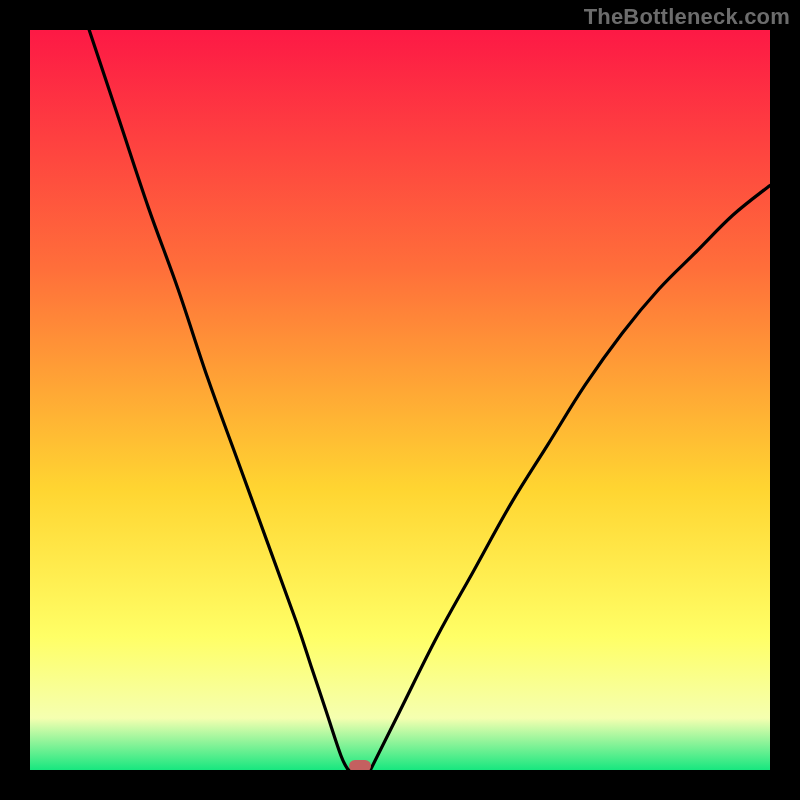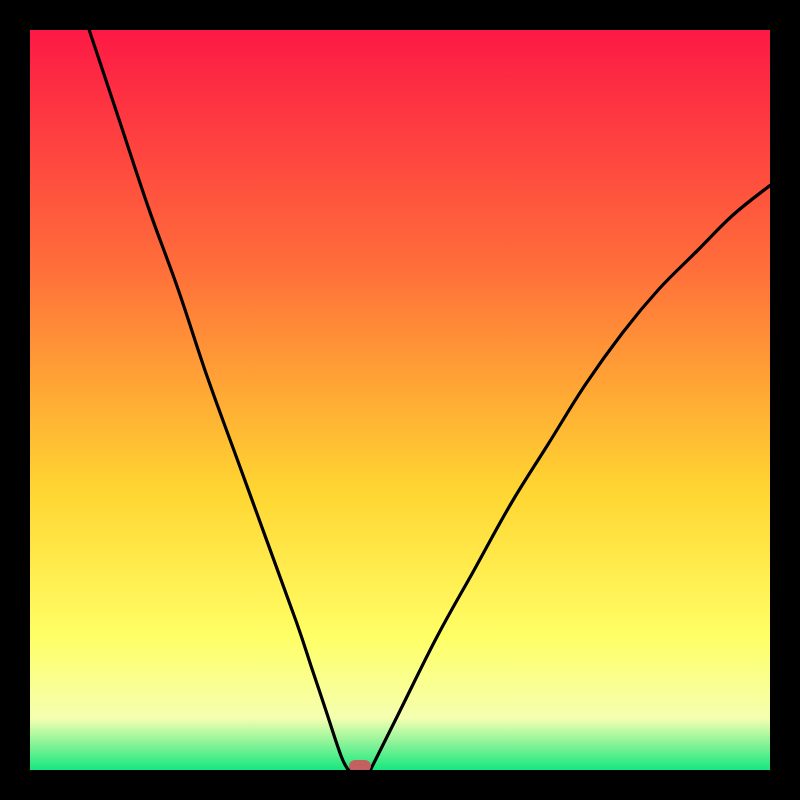--- a/index.html
+++ b/index.html
@@ -69,13 +69,14 @@
       </defs>
       <rect x="0" y="0" width="740" height="740" fill="url(#heat)"></rect>
       <path id="curve-left" fill="none" stroke="#000000" stroke-width="3.2" stroke-linejoin="round" stroke-linecap="round" d="M 59.2 0 C 64.528 15.983999999999991, 78.14399999999999 56.83199999999995, 88.8 88.79999999999995 C 99.456 120.76799999999996, 107.744 146.96400000000003, 118.4 177.60000000000002 C 129.056 208.23600000000002, 137.344 228.364, 148 259 C 158.656 289.63599999999997, 166.944 317.164, 177.6 347.79999999999995 C 188.256 378.4359999999999, 196.544 399.89599999999996, 207.20000000000002 429.2 C 217.85600000000002 458.504, 226.144 481.29600000000005, 236.8 510.6 C 247.45600000000002 539.904, 258.40799999999996 569.356, 266.4 592 C 274.392 614.644, 275.87199999999996 620.4159999999999, 281.2 636.4 C 286.528 652.384, 290.67199999999997 664.8159999999999, 296 680.8 C 301.32800000000003 696.784, 306.80400000000003 714.544, 310.8 725.2 C 314.796 735.8560000000001, 316.868 737.336, 318.2 740"></path>
       <path id="curve-trough" fill="none" stroke="#000000" stroke-width="3.2" stroke-linejoin="round" stroke-linecap="round" d="M 318.2 740 L 340.40000000000003 740"></path>
       <path id="curve-right" fill="none" stroke="#000000" stroke-width="3.2" stroke-linejoin="round" stroke-linecap="round" d="M 340.40000000000003 740 C 345.728 729.3439999999999, 358.012 704.776, 370 680.8 C 381.988 656.824, 393.68000000000006 632.108, 407.00000000000006 606.8 C 420.32000000000005 581.492, 430.68 564.176, 444 540.2 C 457.32 516.224, 467.68 496.244, 481 473.6 C 494.32 450.956, 504.68 435.712, 518 414.4 C 531.32 393.08799999999997, 541.68 375.17999999999995, 555 355.2 C 568.32 335.22, 578.68 320.716, 592 303.40000000000003 C 605.32 286.08400000000006, 615.68 273.652, 629 259 C 642.32 244.34799999999998, 652.68 235.32, 666 222 C 679.32 208.68, 689.68 196.988, 703 185 C 716.32 173.012, 733.34 160.72799999999998, 740 155.39999999999998"></path>
     </svg>
 
     <div class="marker" id="marker" style="background: rgb(196, 96, 96); left: 330.04px; top: 736.3px;"></div>
   </div>
 
+  <div class="watermark">TheBottleneck.com</div>
 </div>
 
 </body></html>

